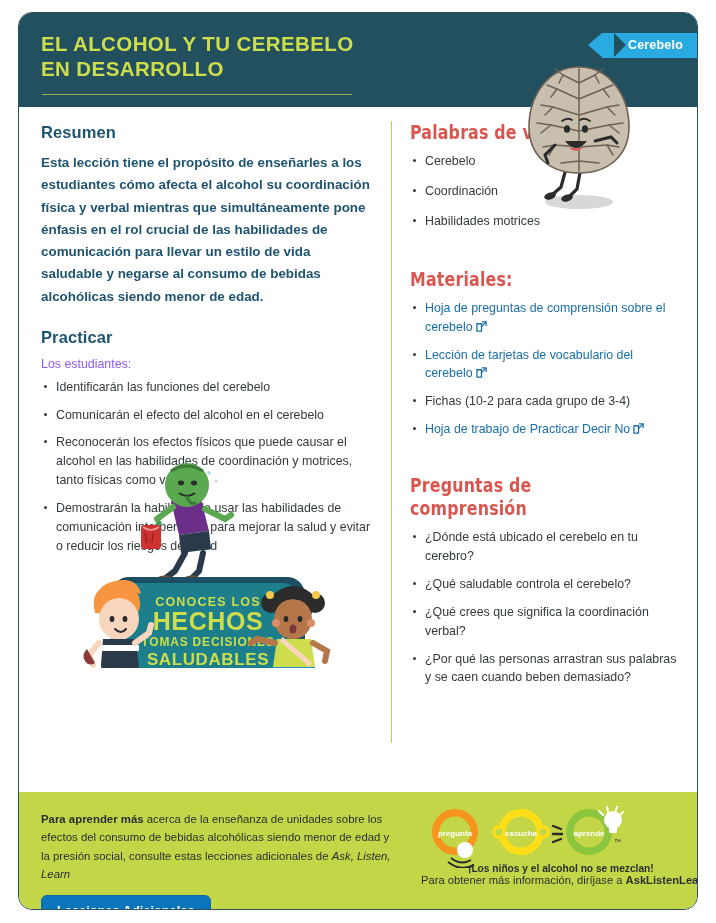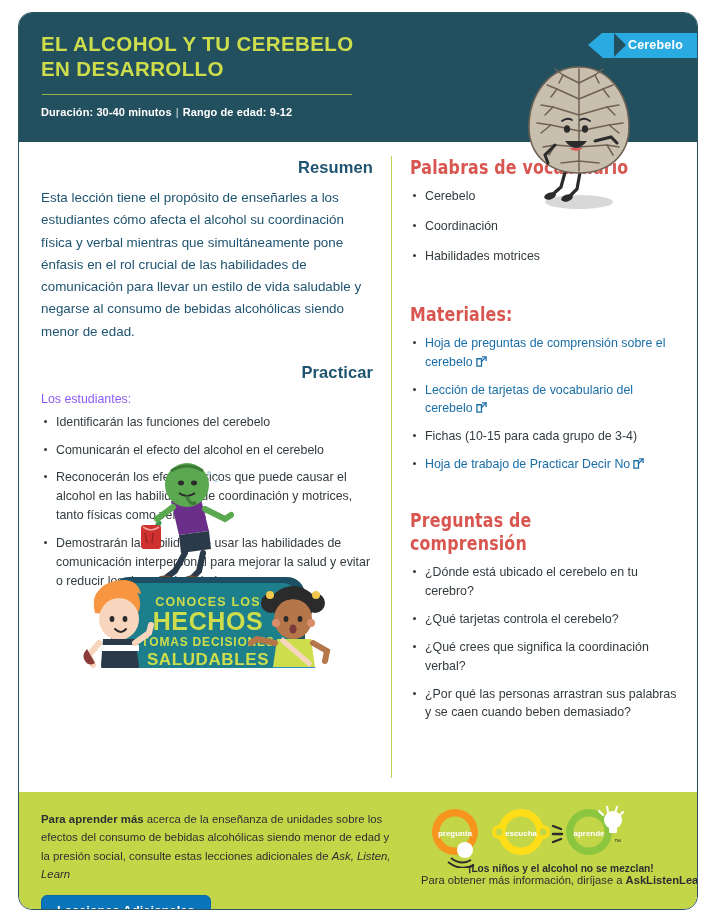--- a/index.html
+++ b/index.html
@@ -31,21 +31,21 @@
     border: 1px solid #2c5364;
     border-radius: 14px;
     background: #ffffff;
     box-sizing: border-box;
     overflow: hidden;
   }
 
   
   .header {
     position: relative;
-    height: 129px;
+    height: 94px;
     background: #23505f;
     padding: 18px 22px 0 22px;
     box-sizing: border-box;
     overflow: hidden;
   }
   .header-title {
     color: #cddd4b;
     font-size: 20.5px;
     font-weight: bold;
     letter-spacing: 0.4px;
@@ -133,38 +133,37 @@
     padding: 14px 18px 0 18px;
     box-sizing: border-box;
   }
 
   h2.sec-dark {
     color: #1f5470;
     font-size: 16.5px;
     font-weight: bold;
     margin: 0 0 10px 0;
     letter-spacing: 0.1px;
-    text-align: right;
   }
   h2.sec-red {
     color: #d8564f;
     font-size: 20px;
     font-weight: bold;
     margin: 0 0 8px 0;
     line-height: 1.16;
     font-family: "DejaVu Sans Condensed", "Liberation Sans Narrow", "Liberation Sans", sans-serif;
     transform: scaleX(0.88);
     transform-origin: left center;
     letter-spacing: 0.2px;
   }
 
   .summary-text {
     color: #1f5470;
     font-size: 13.4px;
-    font-weight: normal;
+    font-weight: bold;
     line-height: 1.66;
     margin: 0 0 20px 0;
   }
 
   .lead {
     color: #8b5cf6;
     font-size: 12.4px;
     margin: 0 0 7px 0;
   }
 
@@ -385,38 +384,38 @@
           </li>
           <li>
             <span class="linktext">Lección de tarjetas de vocabulario del cerebelo</span><span class="ext-icon">
               <svg viewBox="0 0 12 12" width="11" height="11">
                 <path d="M1 3 h5 v8 H1 Z" fill="none" stroke="#1a6ea8" stroke-width="1.4"></path>
                 <path d="M6.5 1 H11 V5.5" fill="none" stroke="#1a6ea8" stroke-width="1.4"></path>
                 <path d="M11 1 L5.5 6.5" stroke="#1a6ea8" stroke-width="1.4"></path>
               </svg>
             </span>
           </li>
-          <li>Fichas (10-15 para cada grupo de 3-4)</li>
+          <li>Fichas (10-2 para cada grupo de 3-4)</li>
           <li>
             <span class="linktext">Hoja de trabajo de Practicar Decir No</span><span class="ext-icon">
               <svg viewBox="0 0 12 12" width="11" height="11">
                 <path d="M1 3 h5 v8 H1 Z" fill="none" stroke="#1a6ea8" stroke-width="1.4"></path>
                 <path d="M6.5 1 H11 V5.5" fill="none" stroke="#1a6ea8" stroke-width="1.4"></path>
                 <path d="M11 1 L5.5 6.5" stroke="#1a6ea8" stroke-width="1.4"></path>
               </svg>
             </span>
           </li>
         </ul>
 
         <div class="group-gap-lg"></div>
 
         <h2 class="sec-red">Preguntas de comprensión</h2>
         <ul class="bullets">
           <li>¿Dónde está ubicado el cerebelo en tu cerebro?</li>
-          <li>¿Qué tarjetas controla el cerebelo?</li>
+          <li>¿Qué saludable controla el cerebelo?</li>
           <li>¿Qué crees que significa la coordinación verbal?</li>
           <li>¿Por qué las personas arrastran sus palabras y se caen cuando beben demasiado?</li>
         </ul>
       </div>
     </div>
 
     <div class="illus">
       <svg viewBox="0 0 310 215" width="310" height="215">
 
         <g>

